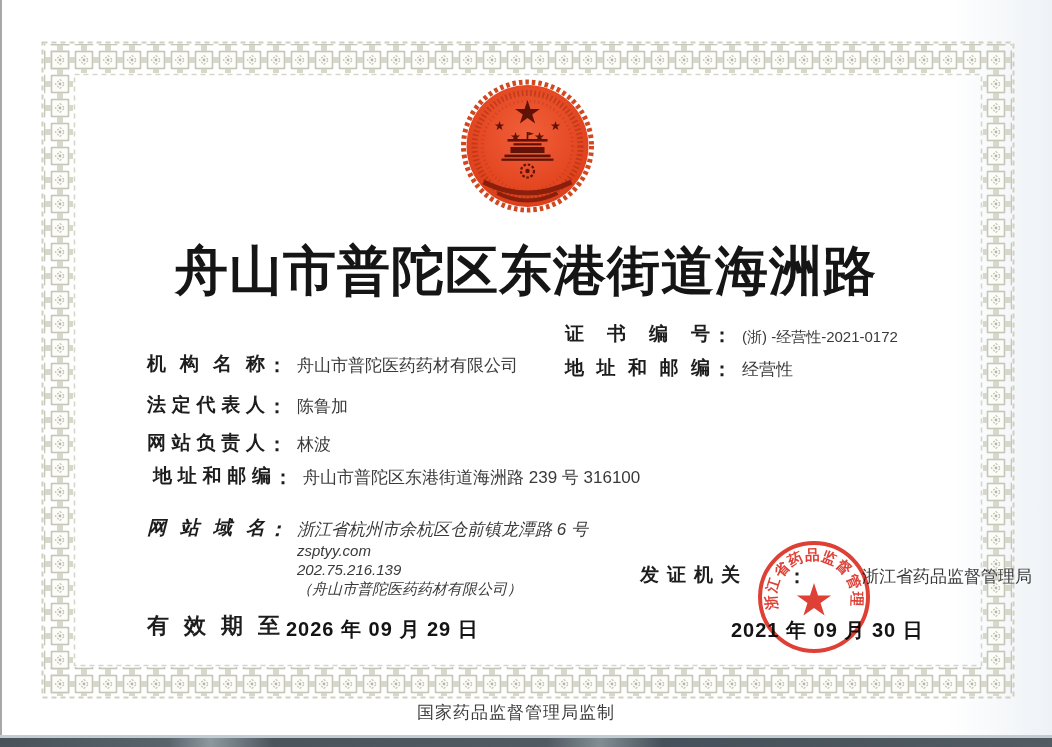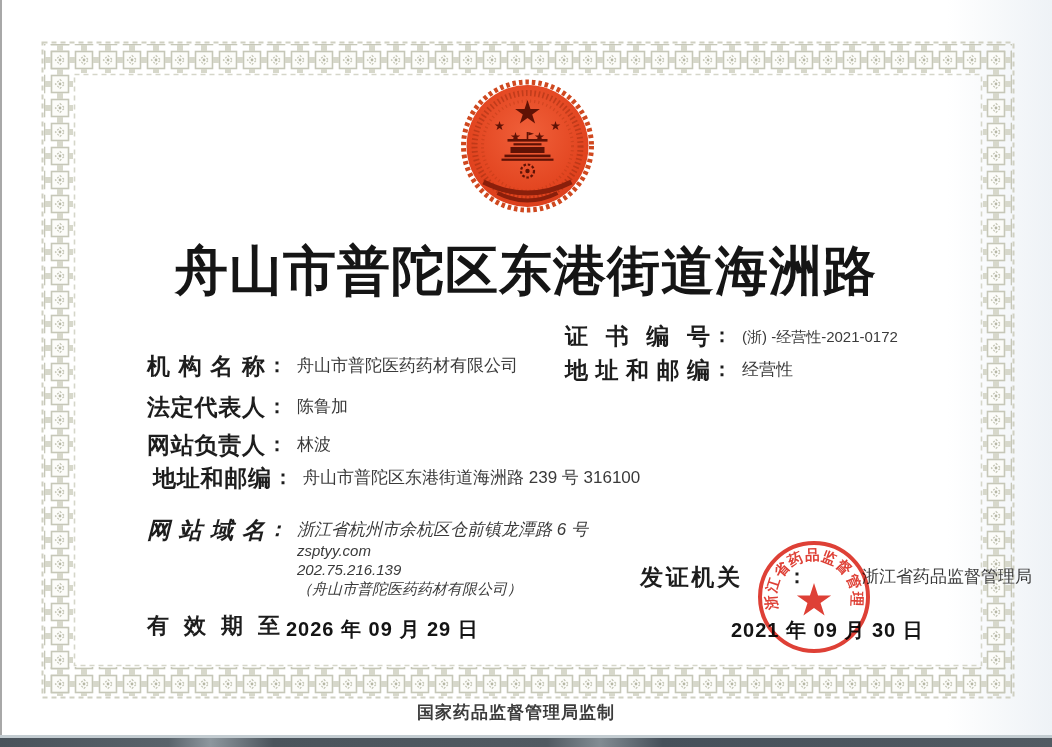--- a/index.html
+++ b/index.html
@@ -21,21 +21,21 @@
   .emblem{position:absolute;left:455px;top:76px;width:145px;height:140px;}
   
   .title{
     position:absolute;left:0;top:236px;width:1052px;margin:0;
     text-align:center;font-size:53px;font-weight:900;color:#151515;
     letter-spacing:1px;font-family:"Liberation Sans",sans-serif;
   }
   
   .row{position:absolute;display:flex;align-items:flex-start;white-space:nowrap;}
   .lbl{
-    display:inline-block;font-weight:bold;font-size:23px;color:#1d1d1d;
+    display:inline-block;font-weight:bold;font-size:19px;color:#1d1d1d;
     text-align:justify;text-align-last:justify;line-height:1.25;
   }
   .colon{font-weight:bold;font-size:20px;color:#1d1d1d;line-height:1.3;margin-left:2px;}
   .val{font-size:17px;color:#3a3a3a;line-height:1.3;padding-top:3px;margin-left:10px;}
   .val-sm{font-size:15px;padding-top:5px;}
   .val-lines{margin-left:10px;padding-top:3px;}
   .val-lines .ln{display:block;font-size:15px;color:#3a3a3a;line-height:19px;}
   .val-lines .ln-first{font-size:17px;line-height:22px;}
   .bold-date{font-weight:bold;font-size:20px;color:#141414;letter-spacing:1px;}
   .lbl-w118{width:118px;}
@@ -43,21 +43,21 @@
   .lbl-w100{width:100px;}
   .lbl-w133{width:133px;font-size:22px;}
   .issue-date{position:absolute;left:731px;top:617px;}
   .valid-val{padding-top:4px;margin-left:6px;}
   
   .seal{position:absolute;left:739px;top:522px;width:150px;height:150px;
     mix-blend-mode:multiply;opacity:.93;}
   
   .caption{
     position:absolute;left:0;top:701px;width:1032px;text-align:center;
-    font-family:"Liberation Serif",serif;font-weight:bold;font-size:17px;
+    font-family:"Liberation Serif",serif;font-weight:normal;font-size:17px;
     color:#3c3c3c;letter-spacing:1px;
   }
 </style>
 </head>
 <body>
 
 <div class="page">
 
   <svg class="frame-svg" width="1052" height="747" aria-hidden="true">
     <defs>

